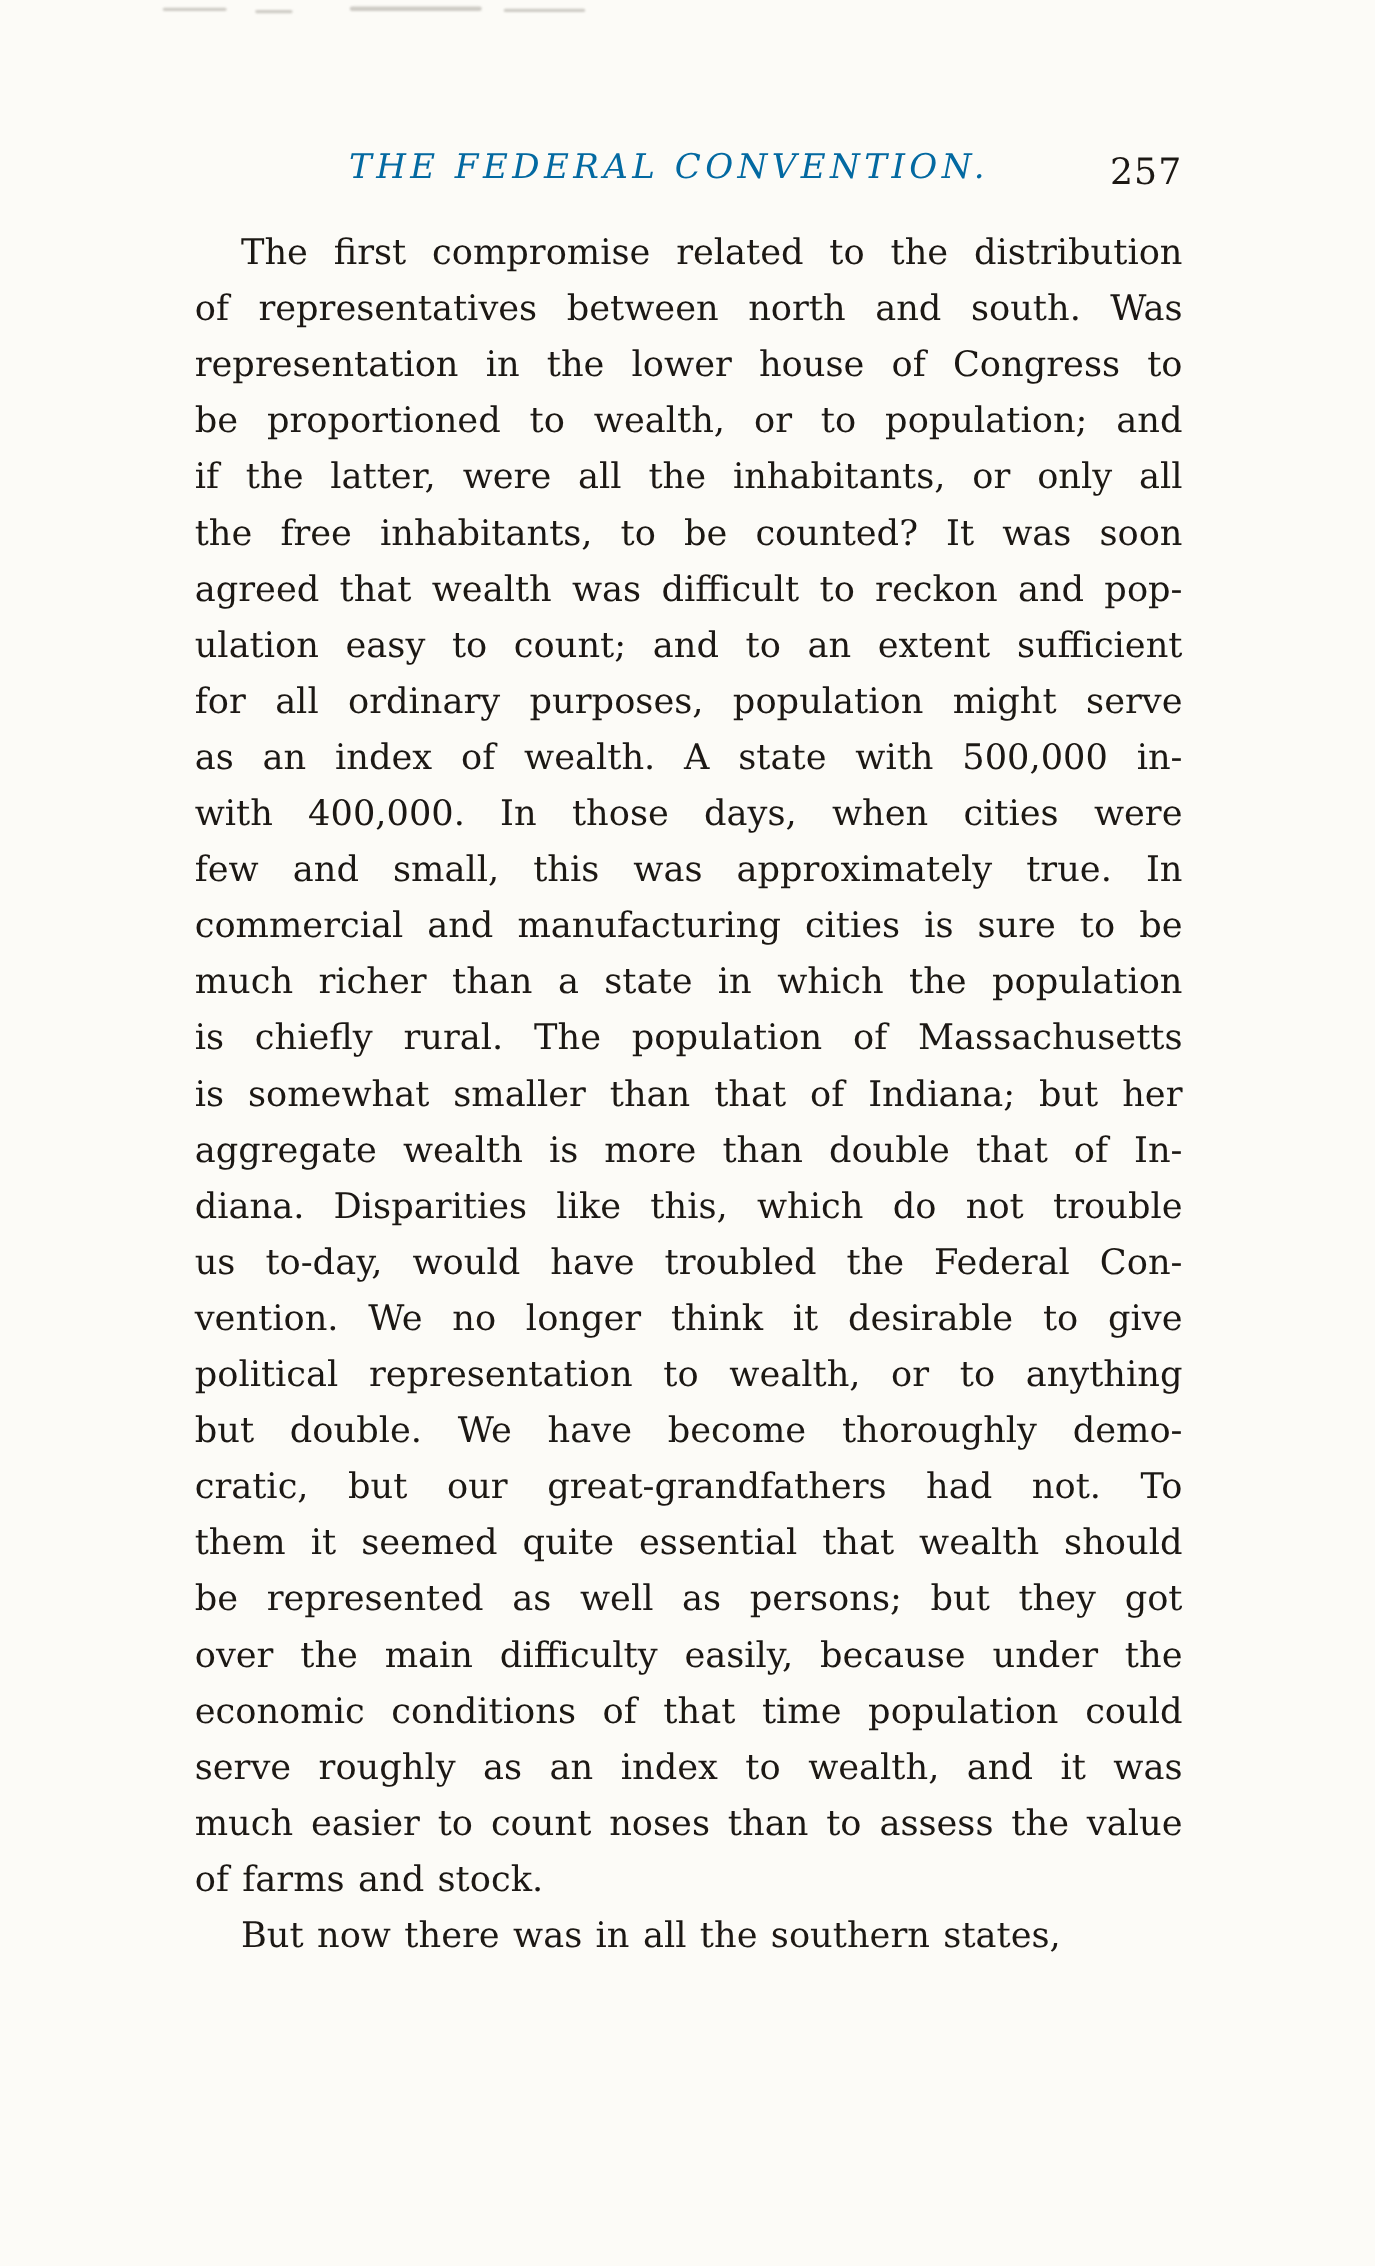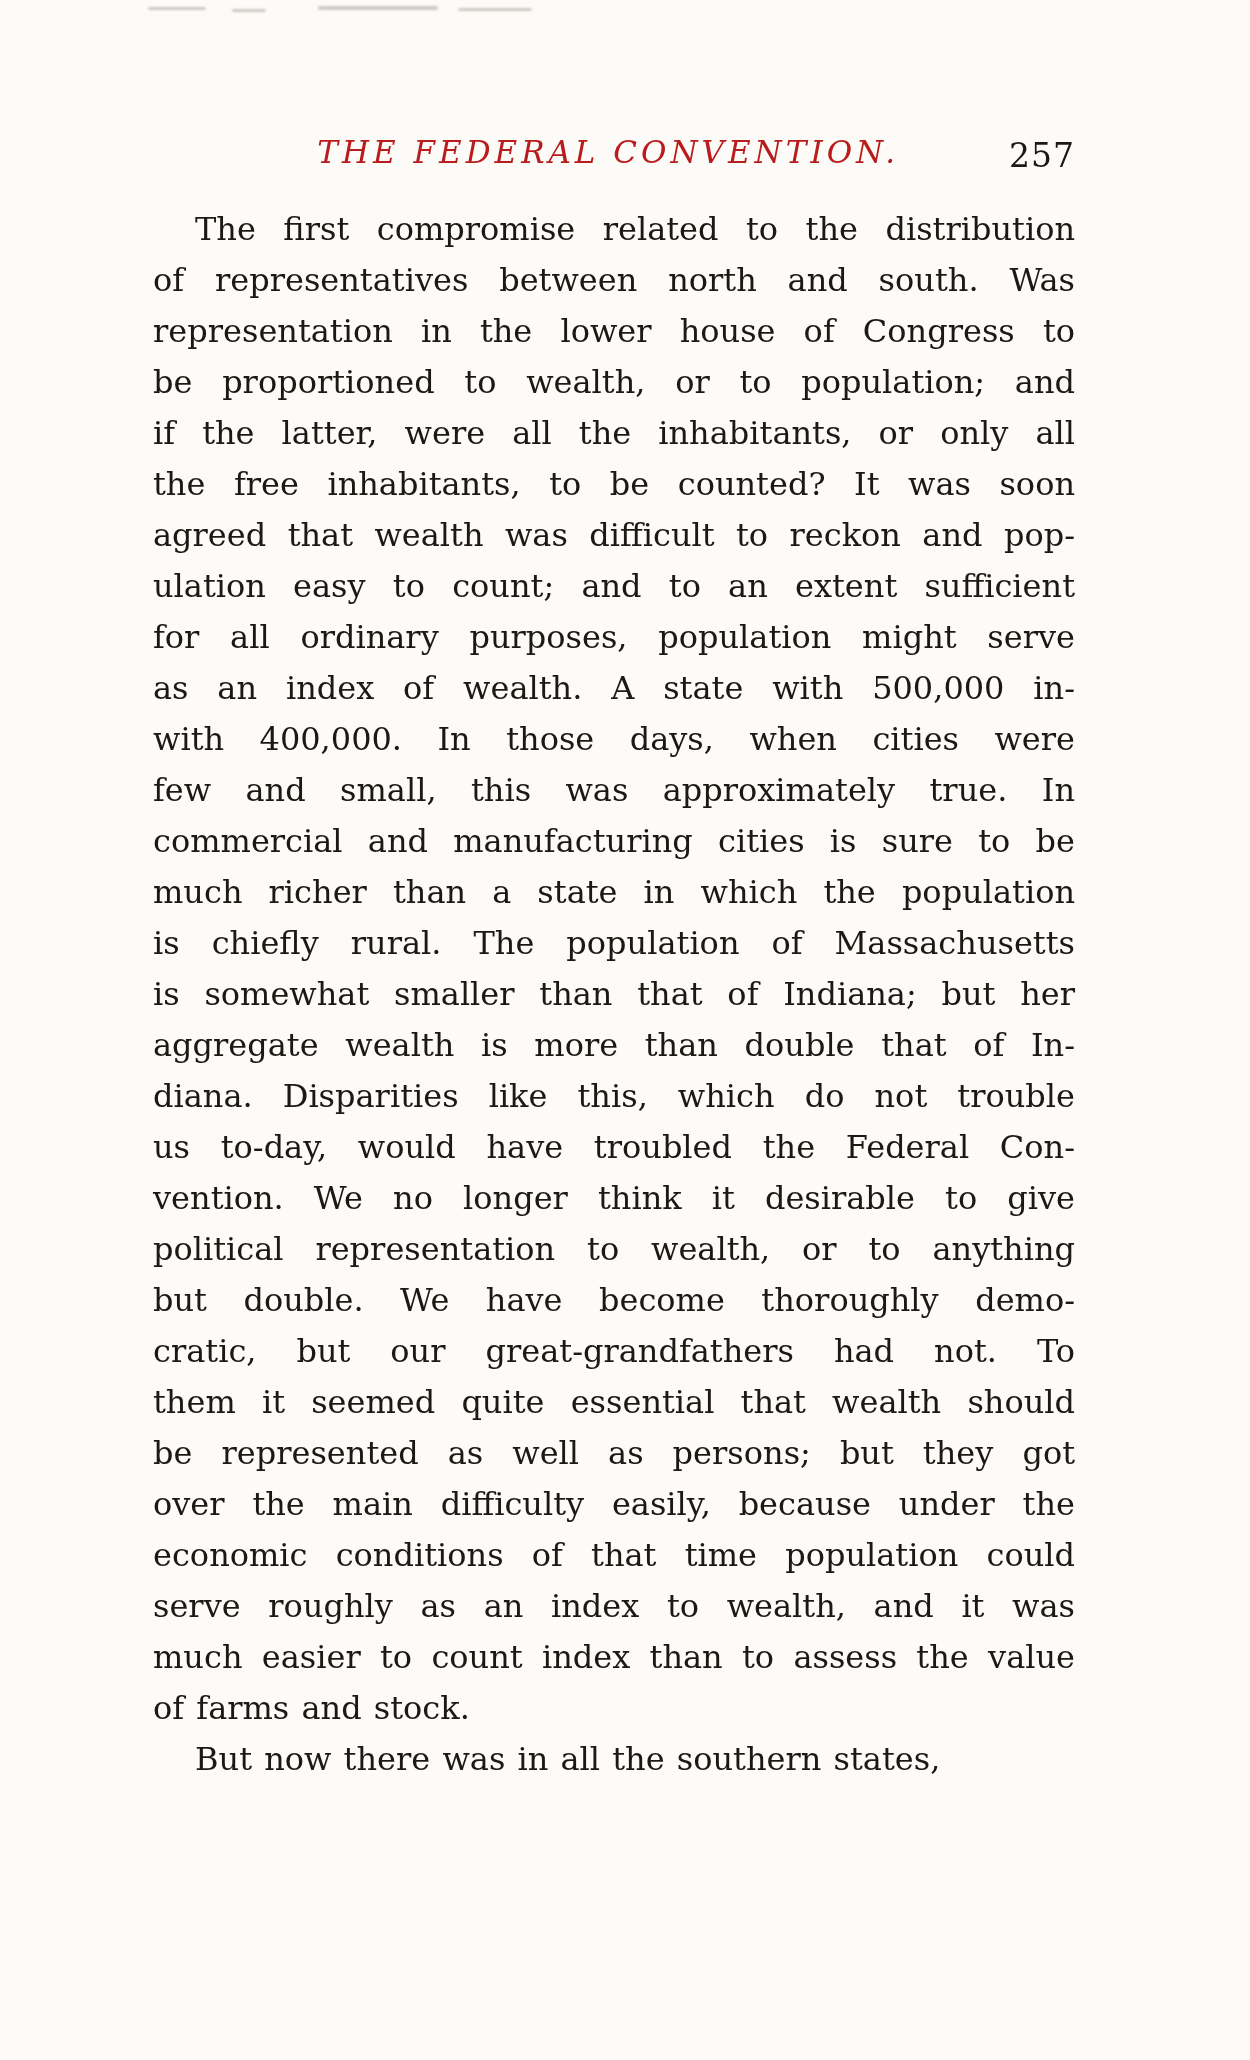--- a/index.html
+++ b/index.html
@@ -43,36 +43,37 @@
   }
   .header-title {
     position: absolute;
     left: 50%;
     transform: translateX(-51%);
     top: 2px;
     font-style: italic;
     font-size: 31px;
     letter-spacing: 4px;
     white-space: nowrap;
-    color: #b91c1c;
+    color: #0369a1;
   }
   .page-number {
     position: absolute;
     right: 0;
     top: 4px;
     font-size: 33px;
     letter-spacing: 1px;
   }
   .body-text { width: 100%; }
   .line {
     font-size: 32px;
     line-height: 51px;
     text-align: justify;
     text-align-last: justify;
     word-spacing: 2px;
+    margin-left: 24px;
   }
   .line.para-first { text-indent: 42px; }
   .line.para-last  { text-align: center; text-align-last: left; }
 </style>
 </head>
 <body>
 
 <div class="page">
 
   <div class="scan-noise">
@@ -111,19 +112,19 @@
         <div class="line">us to-day, would have troubled the Federal Con-</div>
         <div class="line">vention.  We no longer think it desirable to give</div>
         <div class="line">political representation to wealth, or to anything</div>
         <div class="line">but double.  We have become thoroughly demo-</div>
         <div class="line">cratic, but our great-grandfathers had not.  To</div>
         <div class="line">them it seemed quite essential that wealth should</div>
         <div class="line">be represented as well as persons; but they got</div>
         <div class="line">over the main difficulty easily, because under the</div>
         <div class="line">economic conditions of that time population could</div>
         <div class="line">serve roughly as an index to wealth, and it was</div>
-        <div class="line">much easier to count index than to assess the value</div>
+        <div class="line">much easier to count noses than to assess the value</div>
         <div class="line para-last">of farms and stock.</div>
         <div class="line para-first para-last">But now there was in all the southern states,</div>
       </div>
 
   </div>
 </div>
 
 </body></html>

